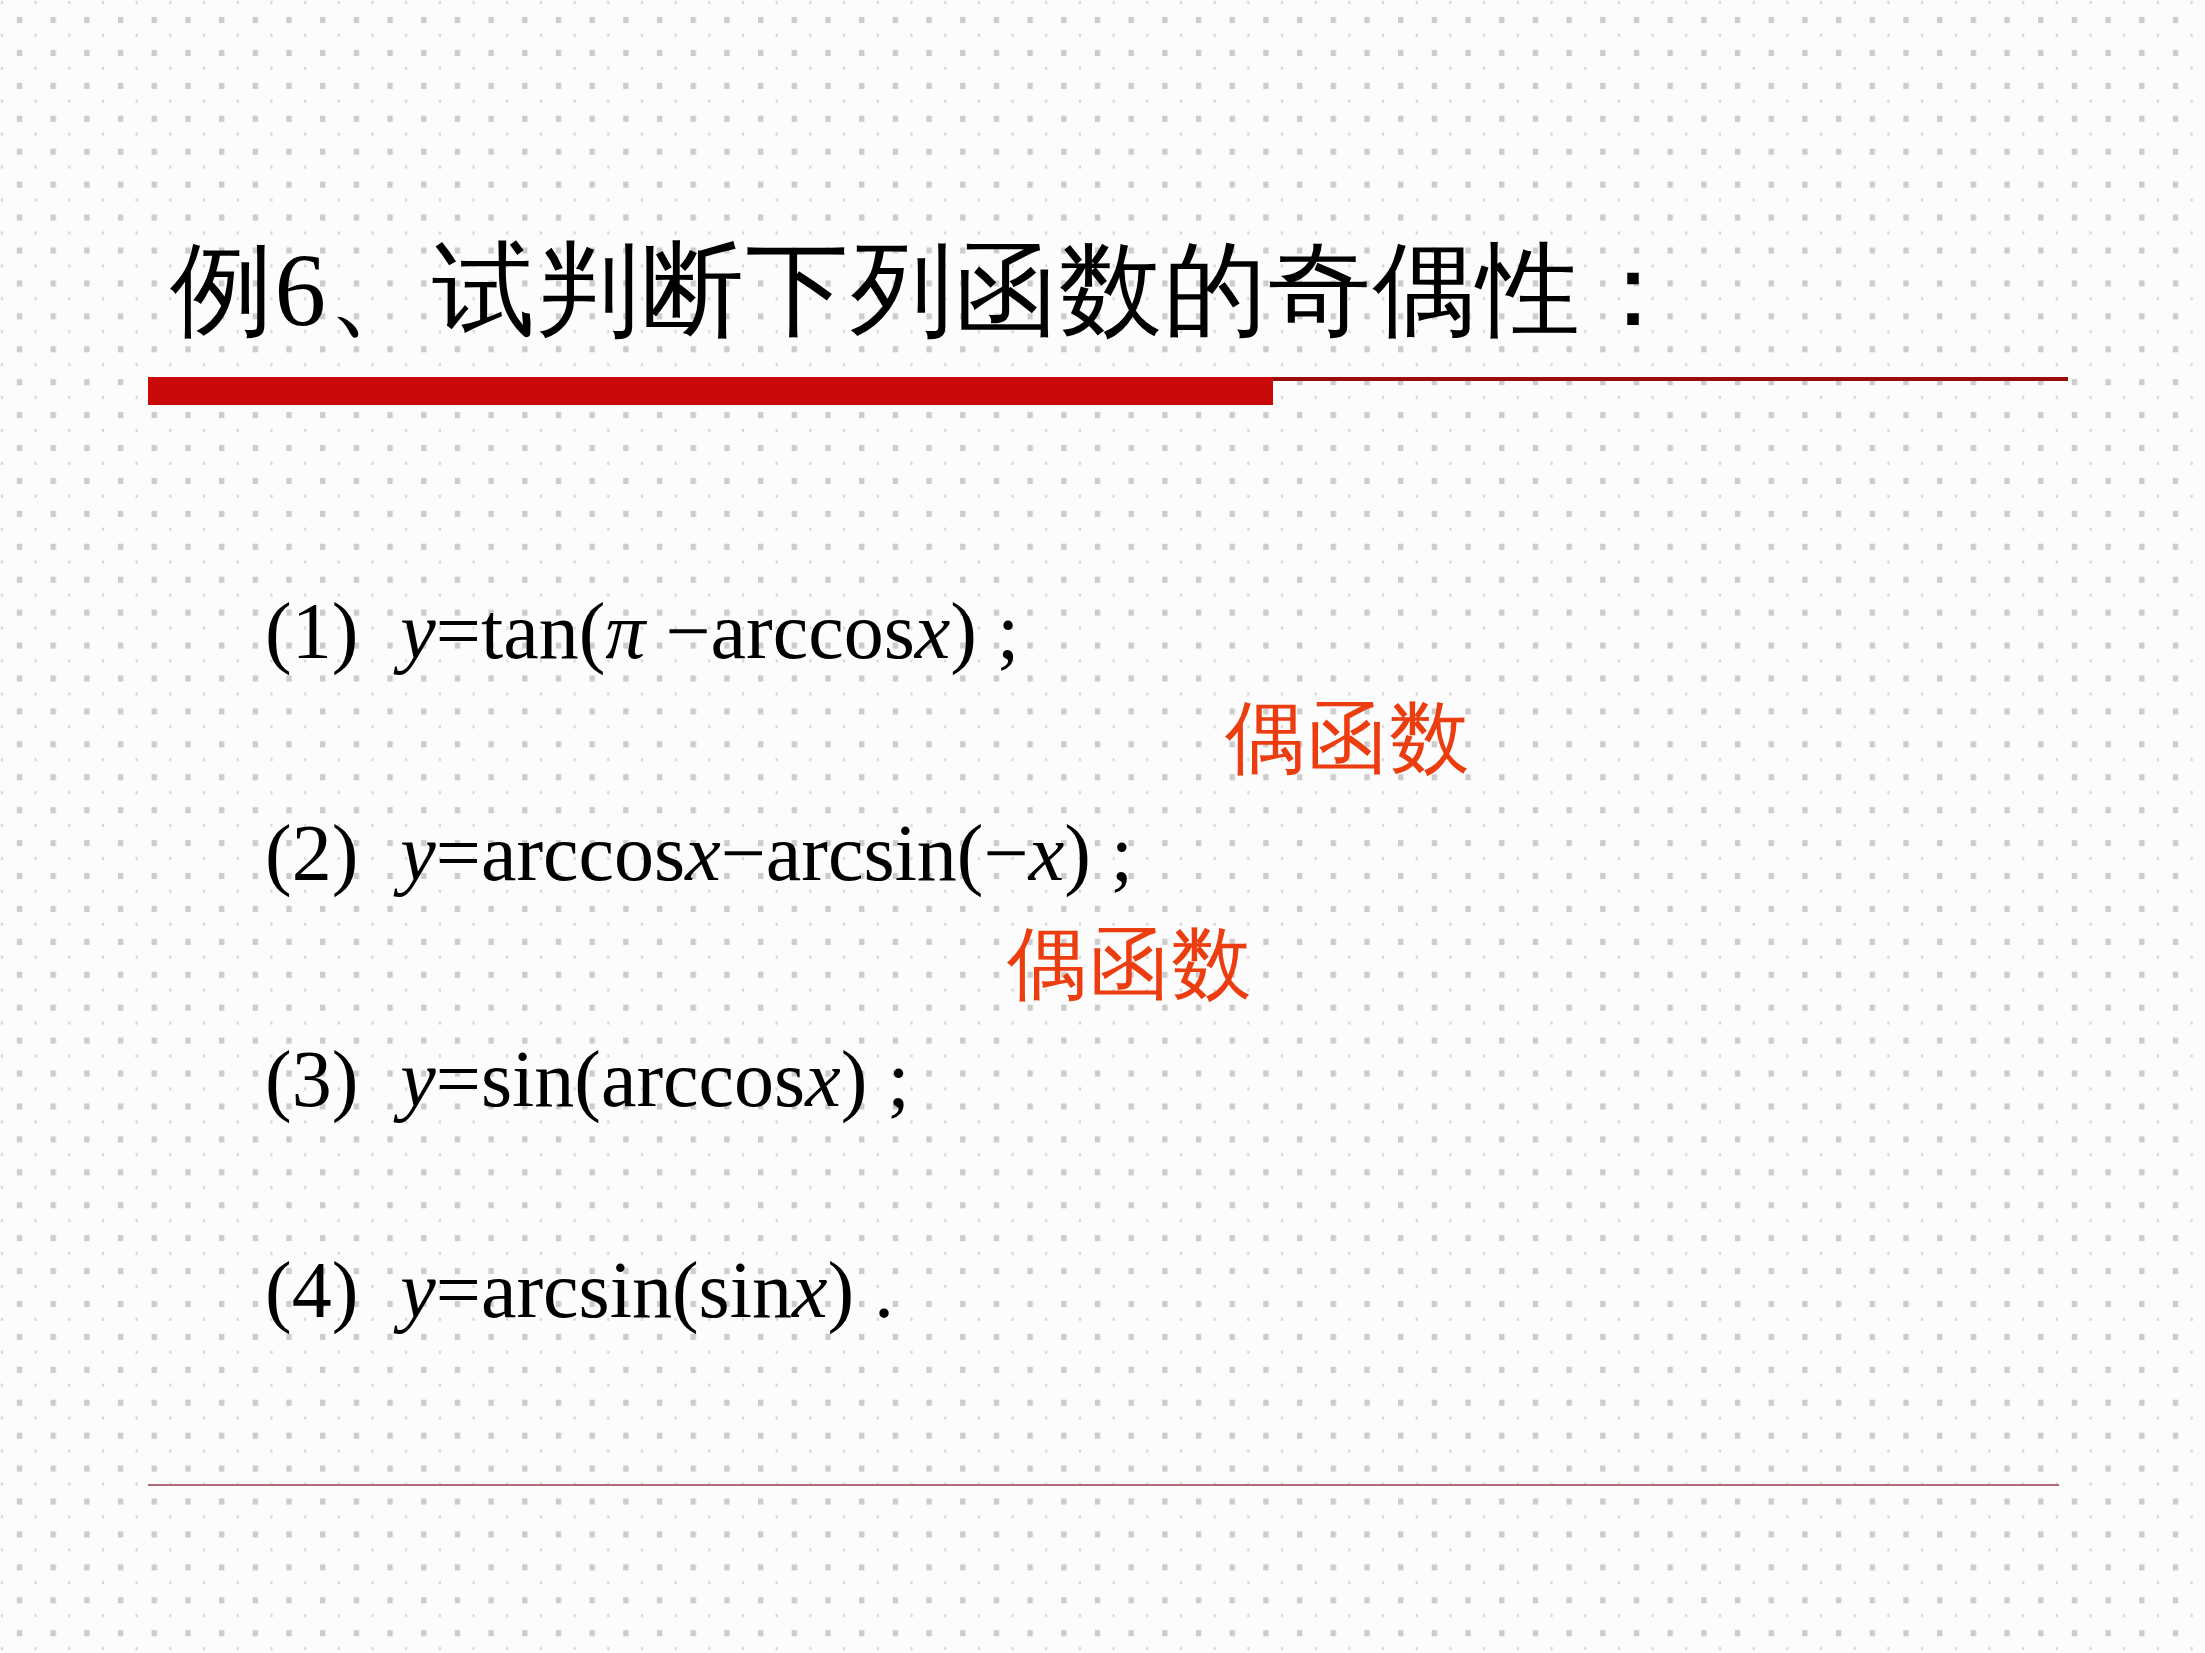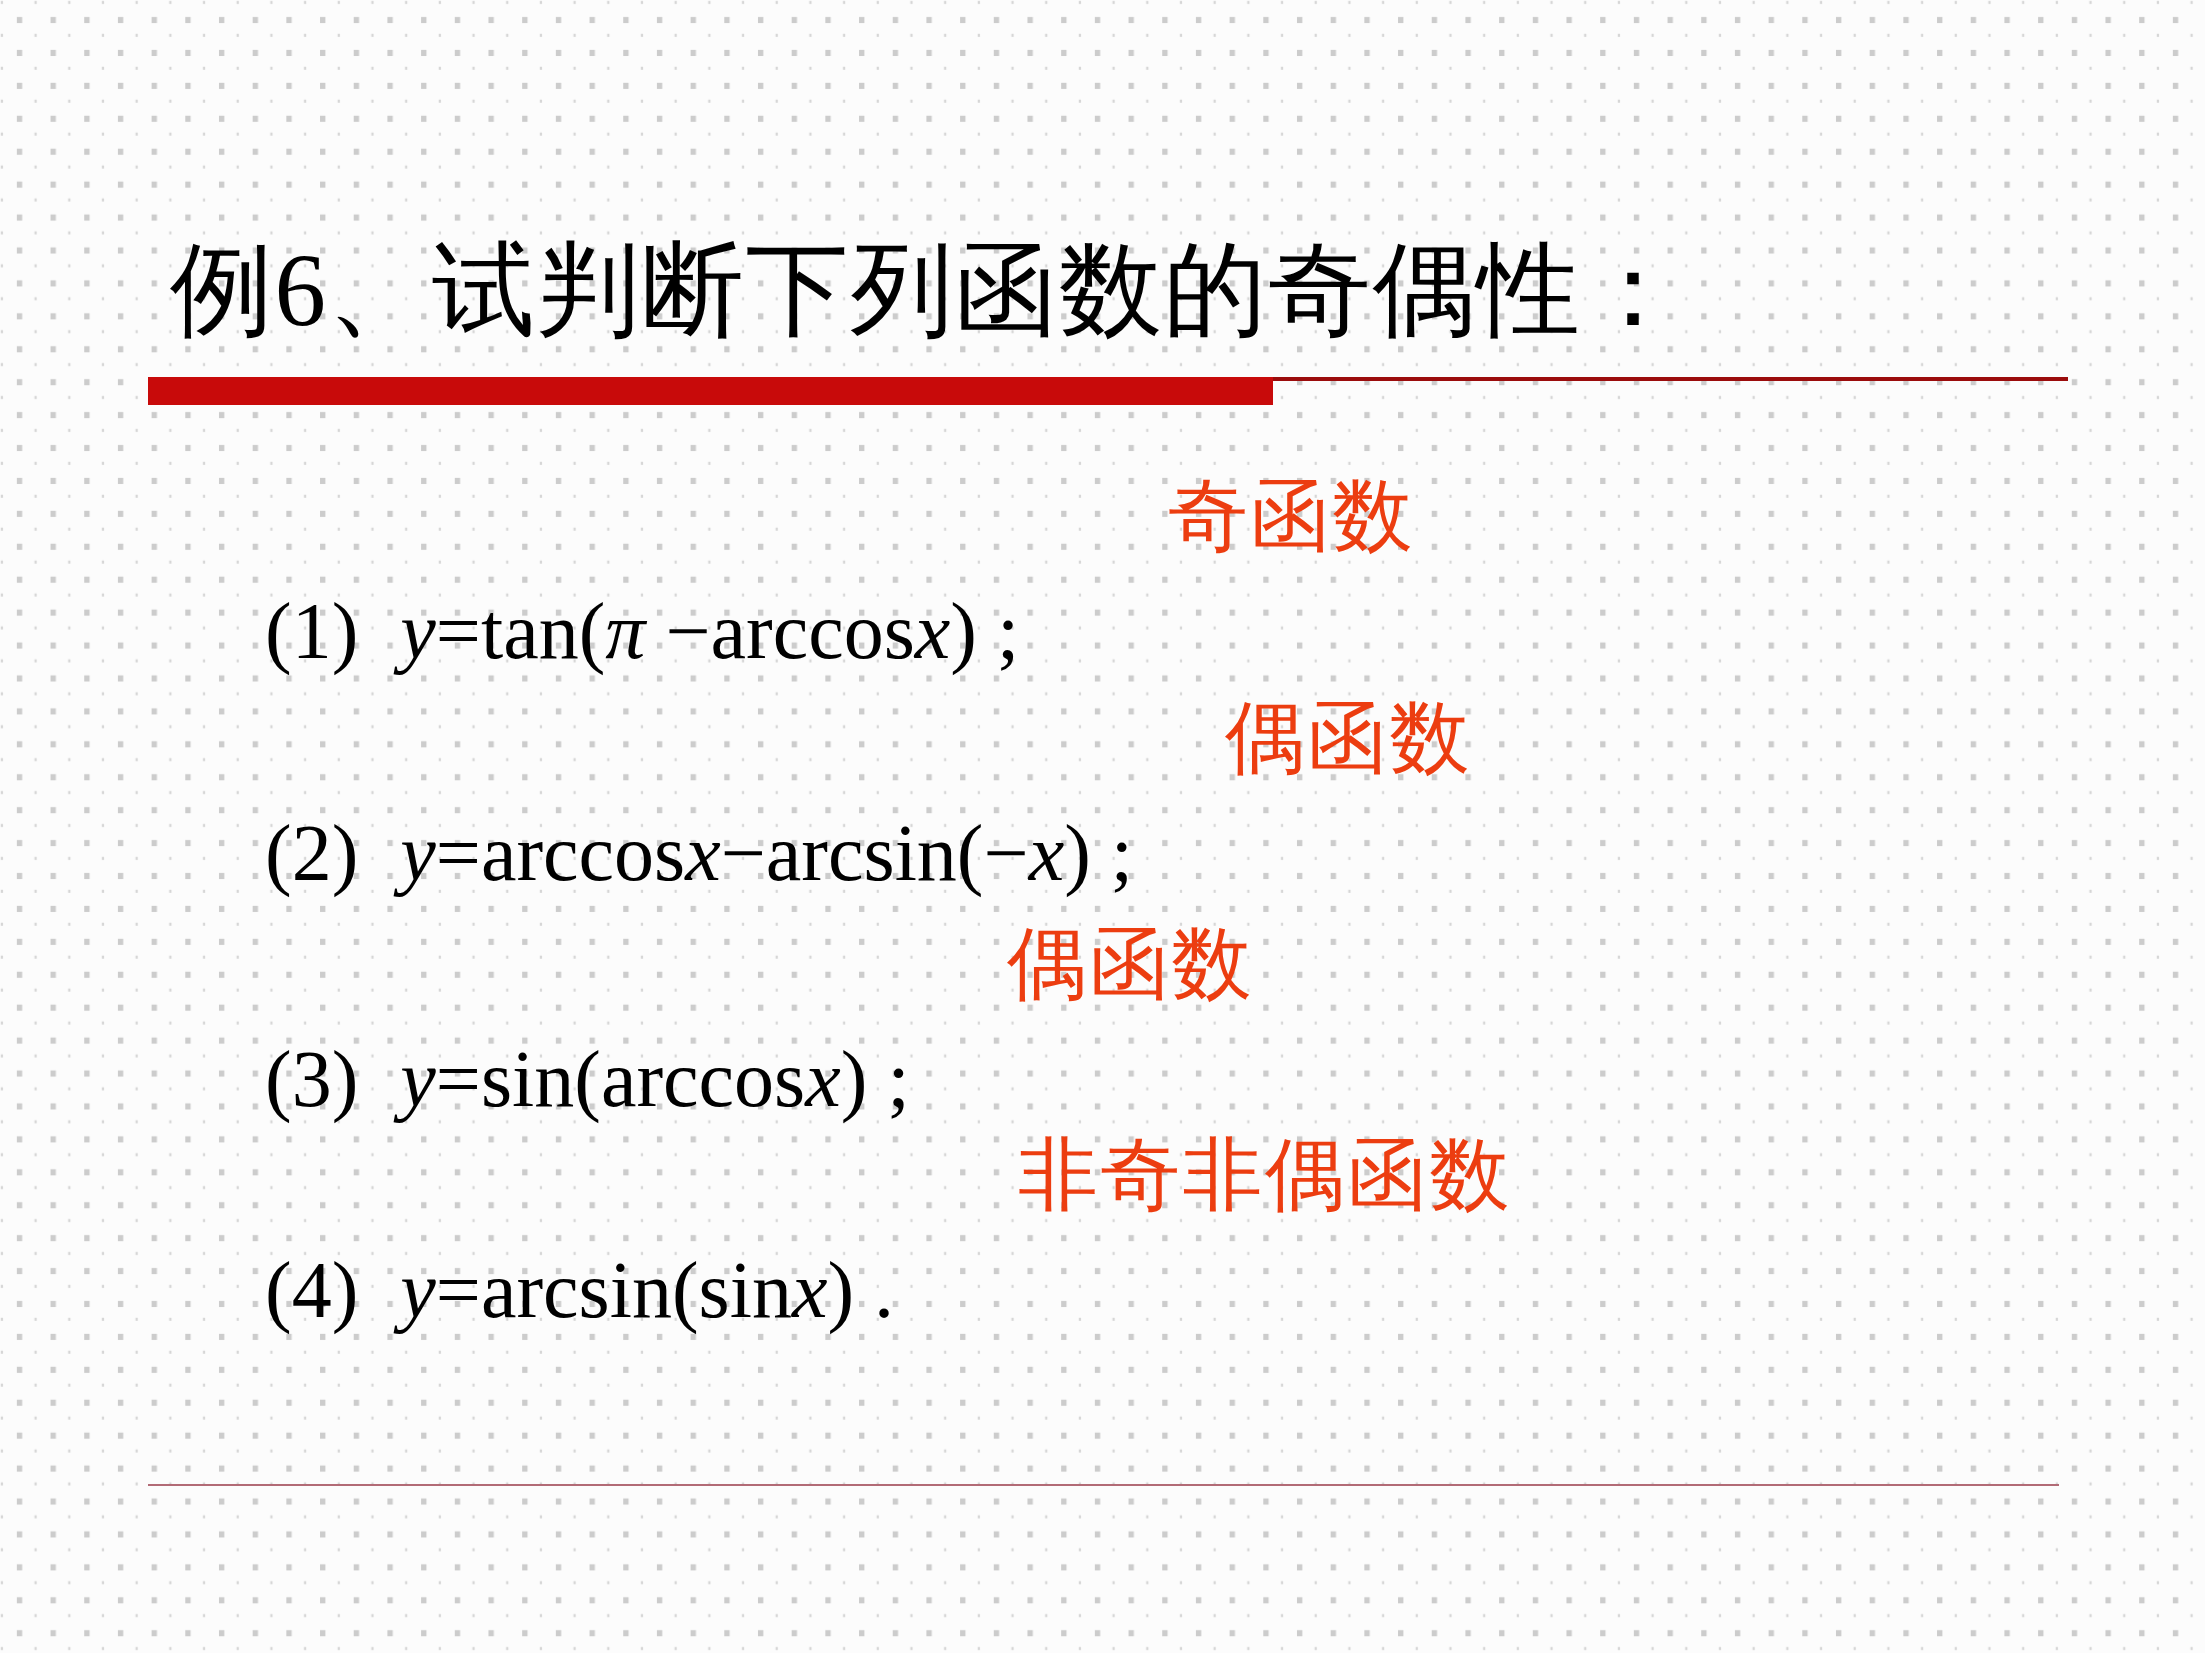--- a/index.html
+++ b/index.html
@@ -53,34 +53,32 @@
     <rect x="0" y="0" width="2880" height="2160" fill="url(#dots)"></rect>
   </svg>
 
   <h1 class="title">例6、试判断下列函数的奇偶性：</h1>
 
   <div class="bar-thick"></div>
   <div class="bar-thin"></div>
 
   <div class="row row-1">
     <span class="plabel">(1)</span><span class="formula"><i>y</i><span>=tan(</span><i>π</i><span> −arccos</span><i>x</i><span>) ;</span></span>
-    <span class="answer answer-1">奇函数</span>
   </div>
 
   <div class="row row-2">
     <span class="plabel">(2)</span><span class="formula"><i>y</i><span>=arccos</span><i>x</i><span>−arcsin(−</span><i>x</i><span>) ;</span></span>
     <span class="answer answer-2">偶函数</span>
   </div>
 
   <div class="row row-3">
     <span class="plabel">(3)</span><span class="formula"><i>y</i><span>=sin(arccos</span><i>x</i><span>) ;</span></span>
     <span class="answer answer-3">偶函数</span>
   </div>
 
   <div class="row row-4">
     <span class="plabel">(4)</span><span class="formula"><i>y</i><span>=arcsin(sin</span><i>x</i><span>) .</span></span>
-    <span class="answer answer-4">非奇非偶函数</span>
   </div>
 
   <div class="divider"></div>
 
 </div>
 
 
 </body></html>

